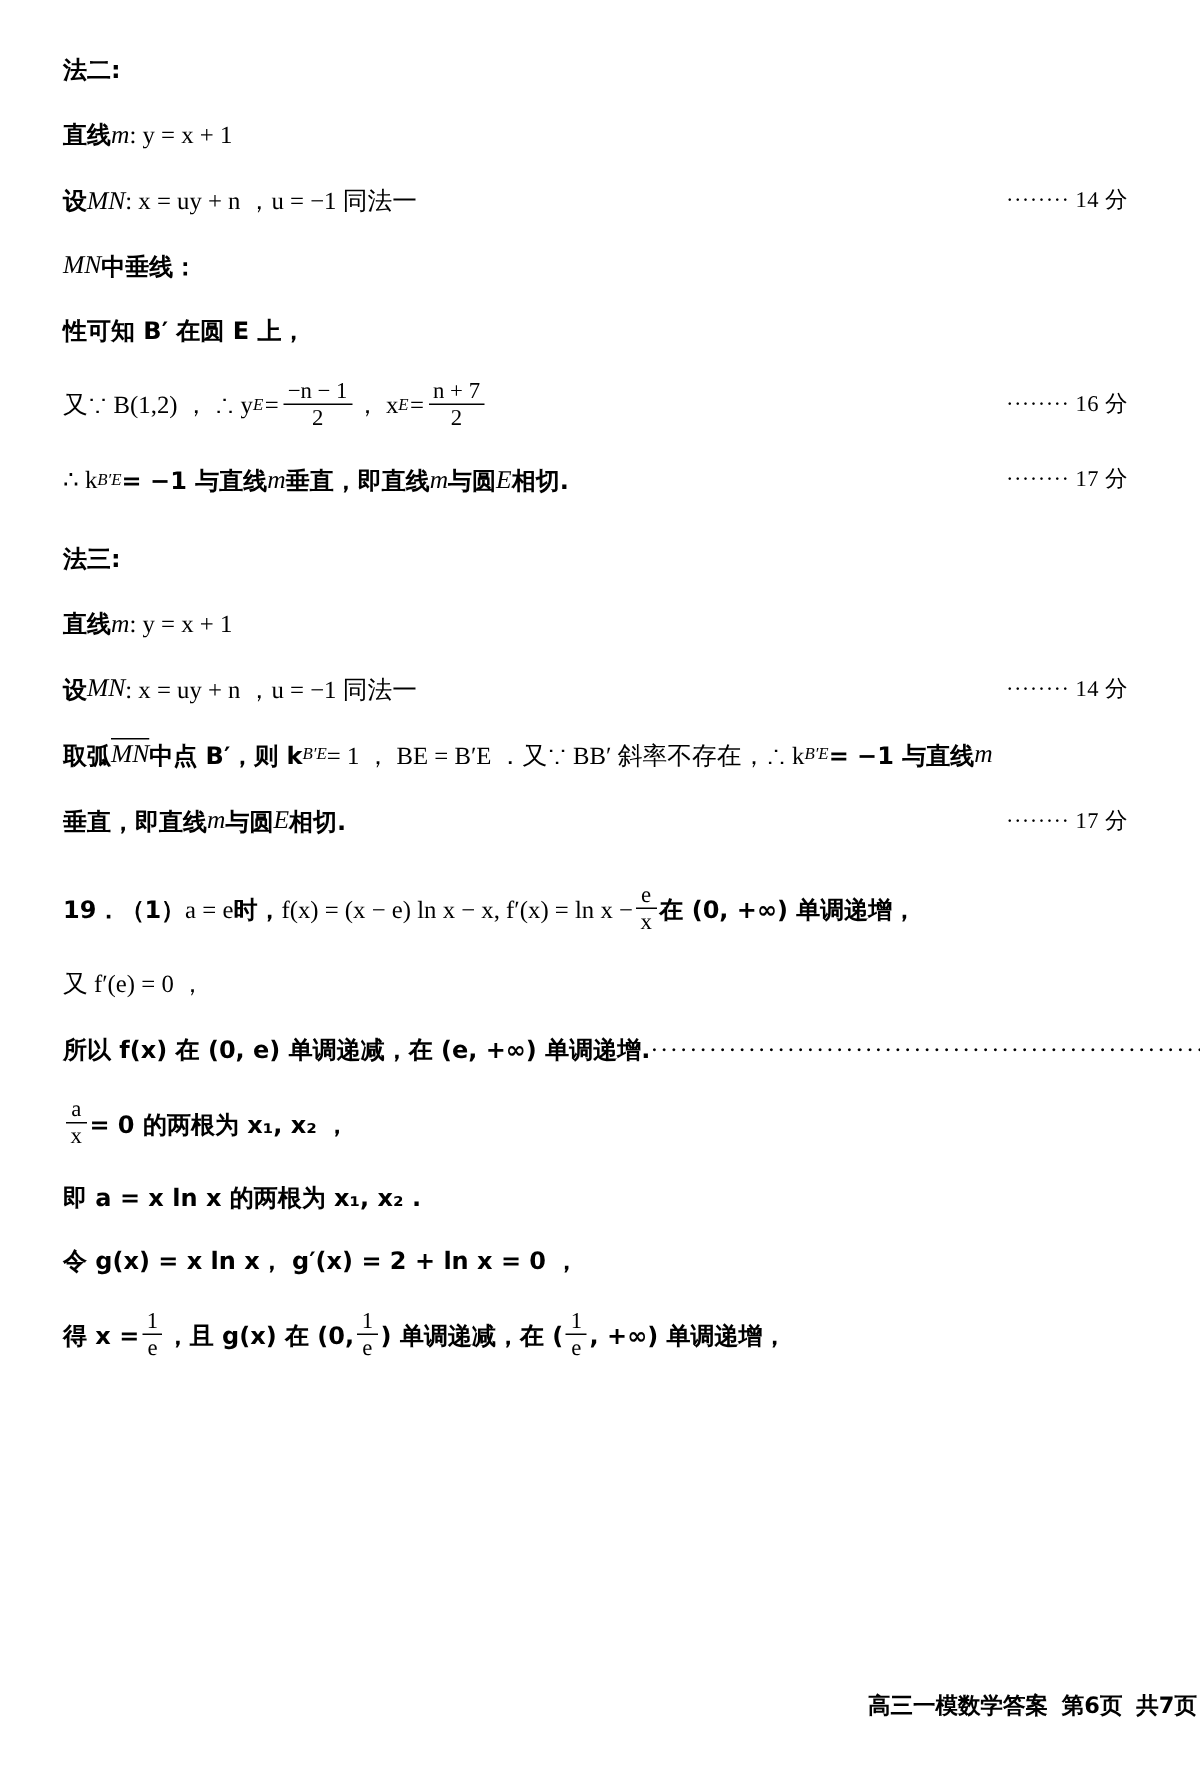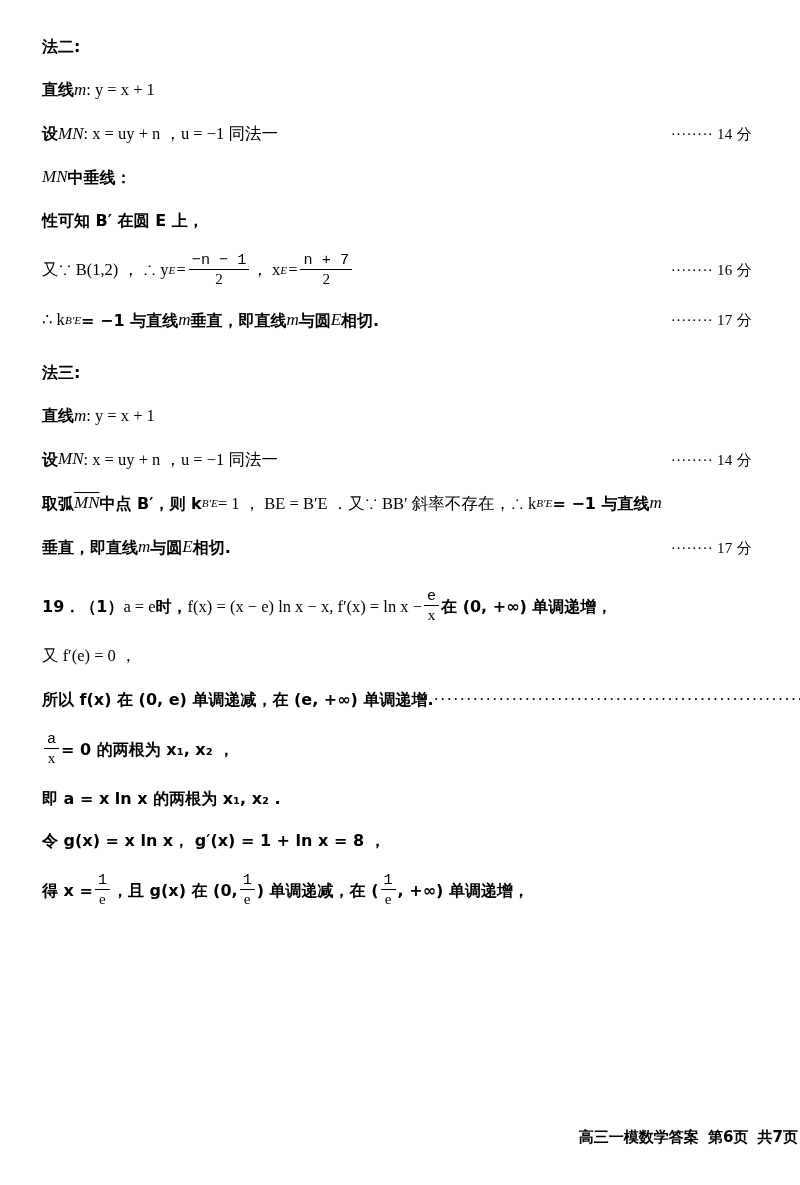--- a/index.html
+++ b/index.html
@@ -74,21 +74,20 @@
     font-size: 0.92em;
     line-height: 1.12;
     margin: 0 2px;
     position: relative;
     top: -1px;
   }
   .frac .n {
     display: block;
     padding: 0 3px;
     border-bottom: 1.2px solid #000;
-    font-family: Liberation Mono, monospace;
   }
   .frac .d {
     display: block;
     padding: 0 3px;
   }
   .ovl {
     text-decoration: overline;
   }
   .dots {
     letter-spacing: 1px;
@@ -234,21 +233,21 @@
         <span class="d">x</span>
       </span>
       <span class="cn txt">= 0 的两根为 x₁, x₂ ，</span>
     </div>
 
     <div class="line">
       <span class="cn txt">即 a = x ln x 的两根为 x₁, x₂ .</span>
     </div>
 
     <div class="line">
-      <span class="cn txt">令 g(x) = x ln x， g′(x) = 1 + ln x = 8 ，</span>
+      <span class="cn txt">令 g(x) = x ln x， g′(x) = 2 + ln x = 0 ，</span>
     </div>
 
     <div class="line">
       <span class="cn txt">得 x =</span>
       <span class="frac">
         <span class="n">1</span>
         <span class="d">e</span>
       </span>
       <span class="cn txt">，且 g(x) 在 (0,</span>
       <span class="frac">

